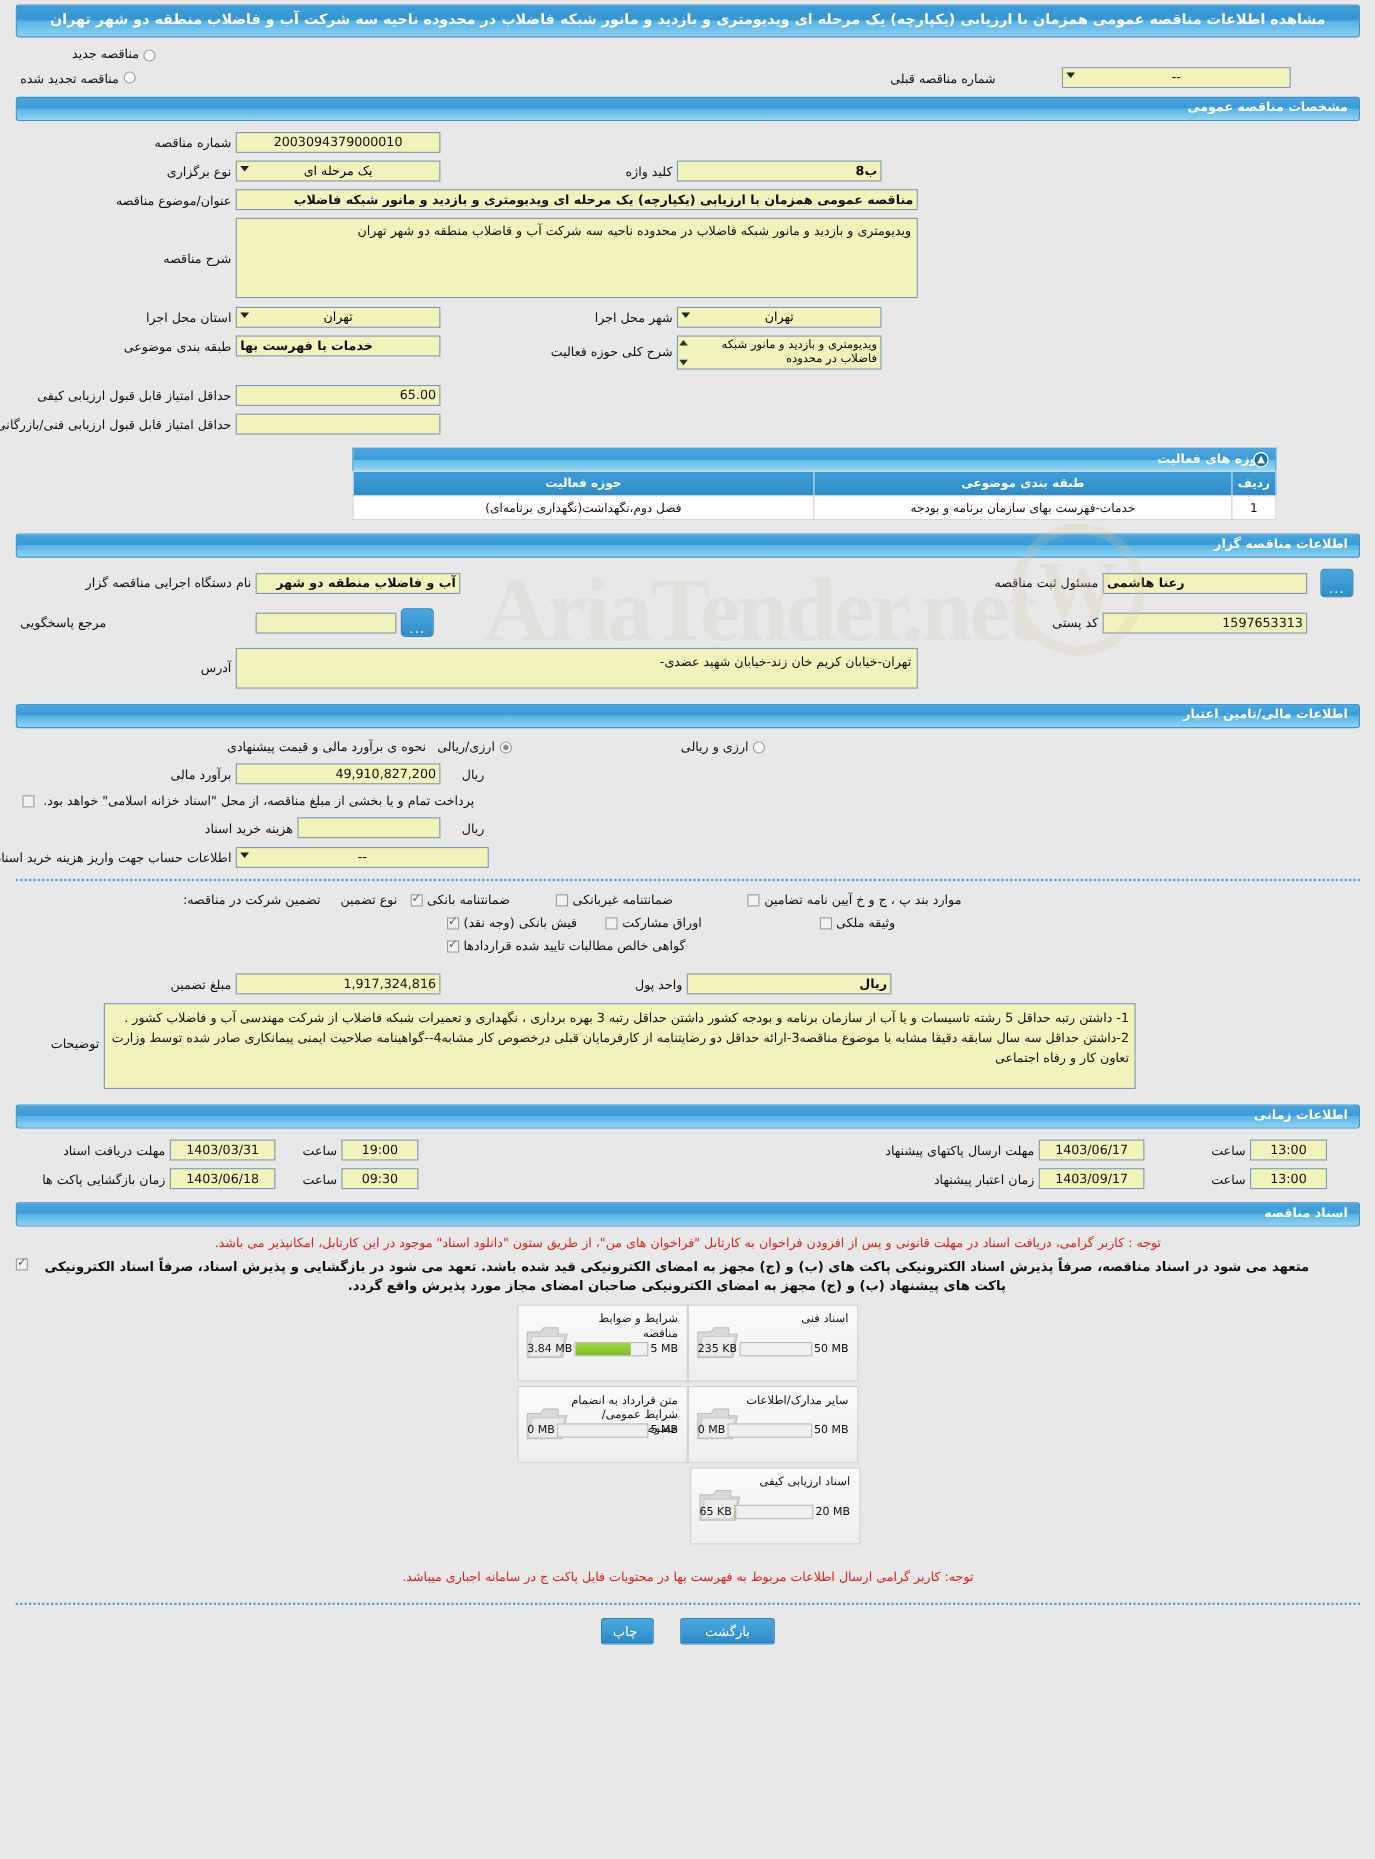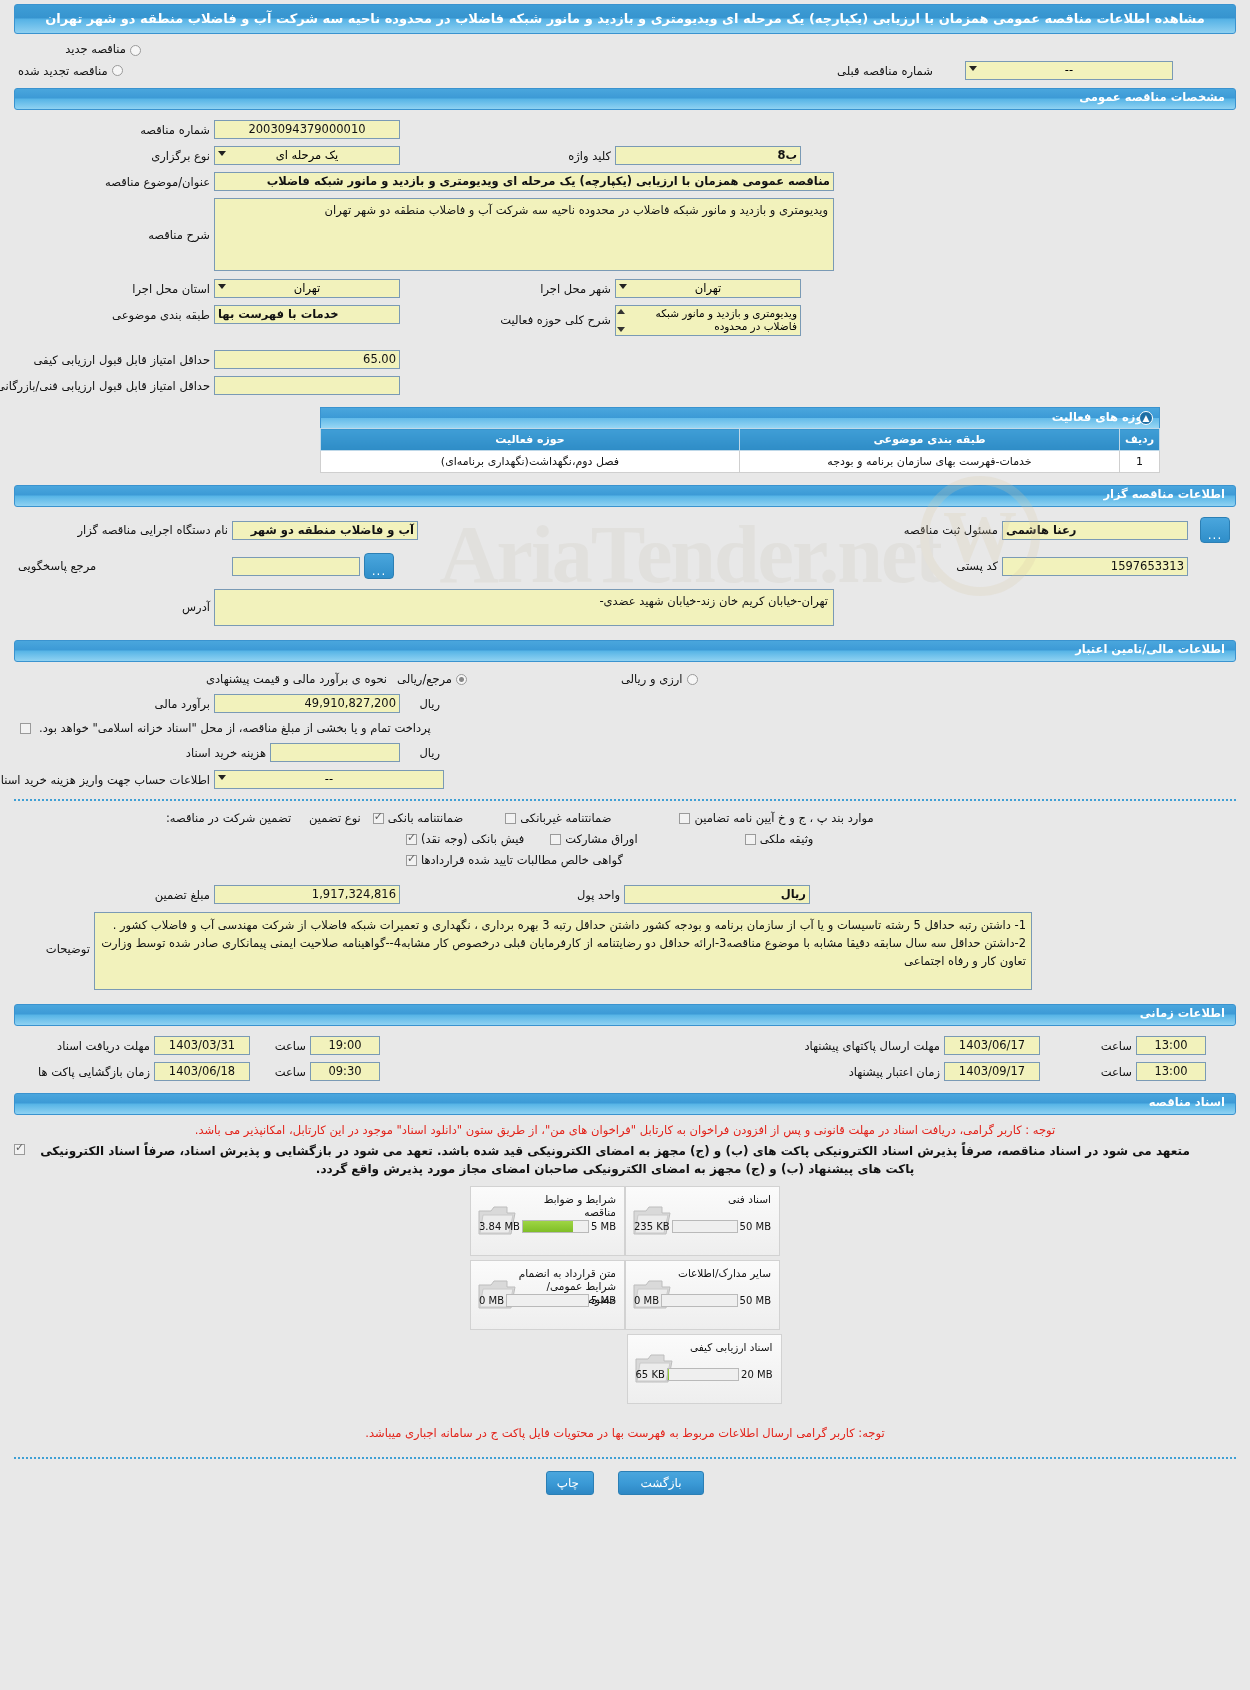--- a/index.html
+++ b/index.html
@@ -326,21 +326,21 @@
       <span class="radio" style="margin-top:3px;"></span>
       <span class="lbl">مناقصه جدید</span>
     </div>
   </div>
   <div class="frow" style="justify-content:flex-start; margin-top:1px;">
     <div style="width:63px;"></div>
     <div class="sel" style="width:208px;">
       <span class="arrow"></span>
       <span>--</span>
     </div>
-    <span class="lbl" style="width:160px;text-align:center;">شماره مناقصه قبلی</span>
+    <span class="lbl" style="width:160px;text-align:left;">شماره مناقصه قبلی</span>
     <div style="flex:1"></div>
     <span class="radio"></span>
     <span class="lbl">مناقصه تجدید شده</span>
   </div>
 </div>
 
 <div class="panel-header">
   <span>مشخصات مناقصه عمومی</span>
 </div>
 
@@ -478,21 +478,21 @@
   <span>اطلاعات مالی/تامین اعتبار</span>
 </div>
 
 <div style="margin:8px 14px 0 14px;">
   <div class="frow" style="justify-content:center;">
     <div style="flex:1"></div>
     <span class="radio"></span>
     <span class="lbl">ارزی و ریالی</span>
     <div style="width:150px"></div>
     <span class="radio on"></span>
-    <span class="lbl">مرجع/ریالی</span>
+    <span class="lbl">ارزی/ریالی</span>
     <span class="lbl" style="padding-right:6px;">نحوه ی برآورد مالی و قیمت پیشنهادی</span>
     <div style="width:188px"></div>
   </div>
 
   <div class="frow" style="margin-top:4px;">
     <div style="flex:1"></div>
     <span class="lbl" style="width:44px;text-align:right;">ریال</span>
     <div class="fld num" style="width:186px;text-align:right;">49,910,827,200</div>
     <span class="lbl" style="width:200px;text-align:right;">برآورد مالی</span>
   </div>

